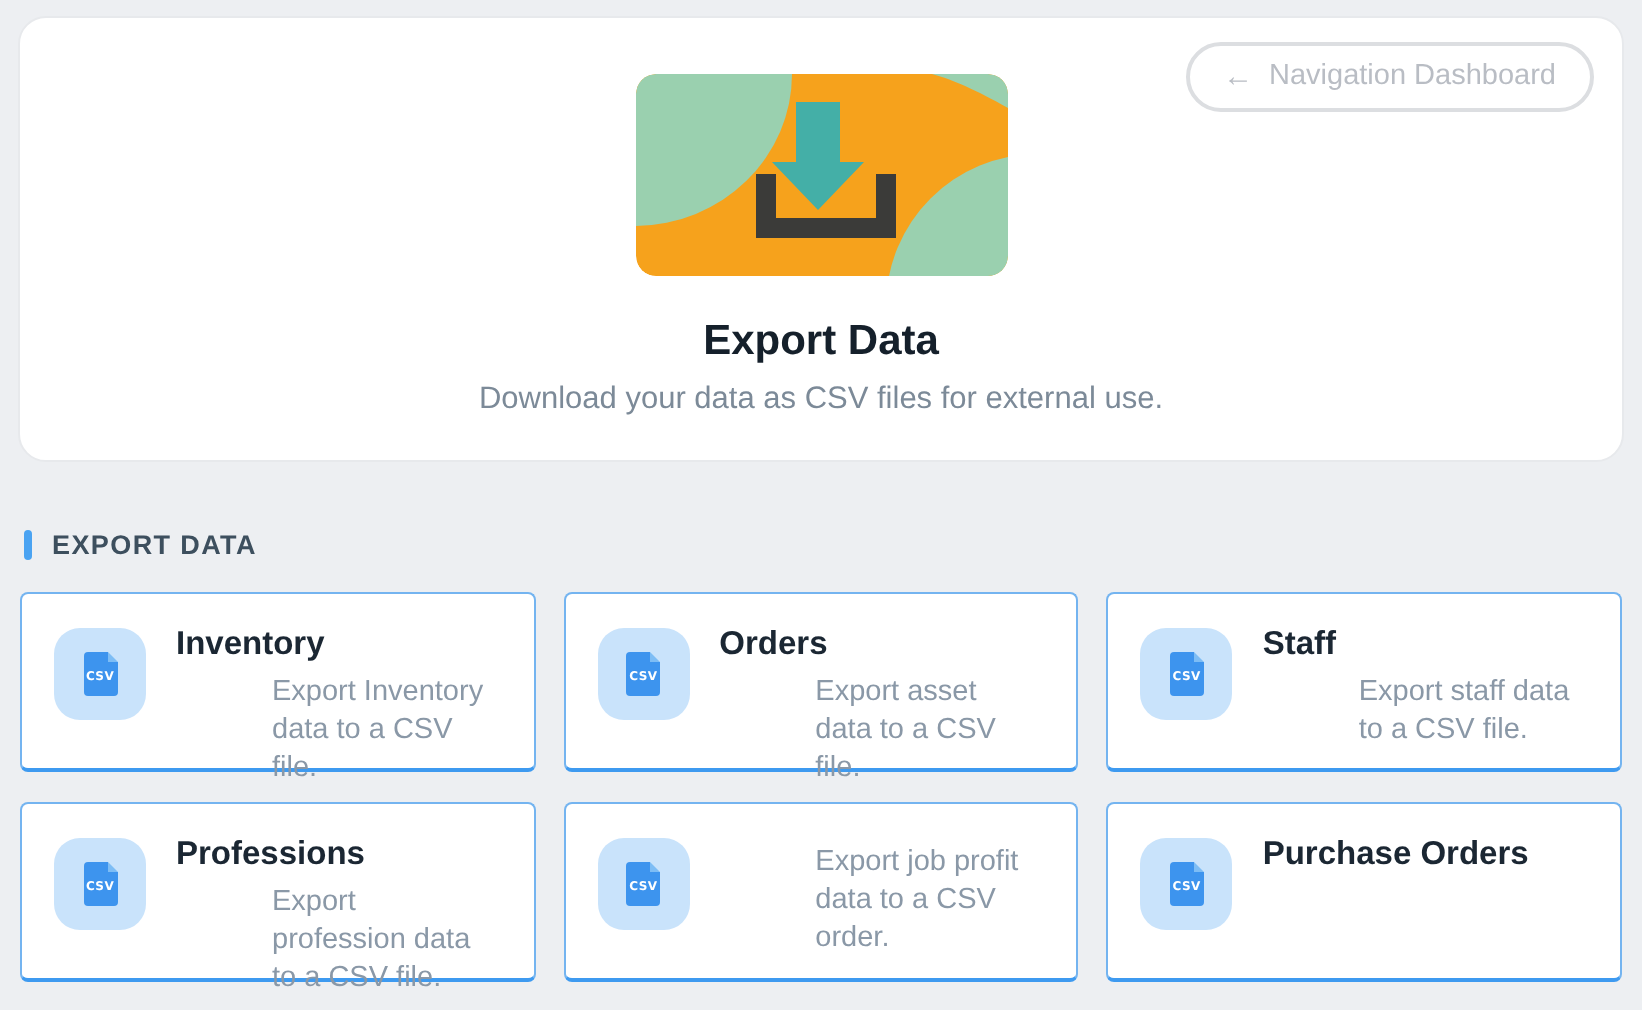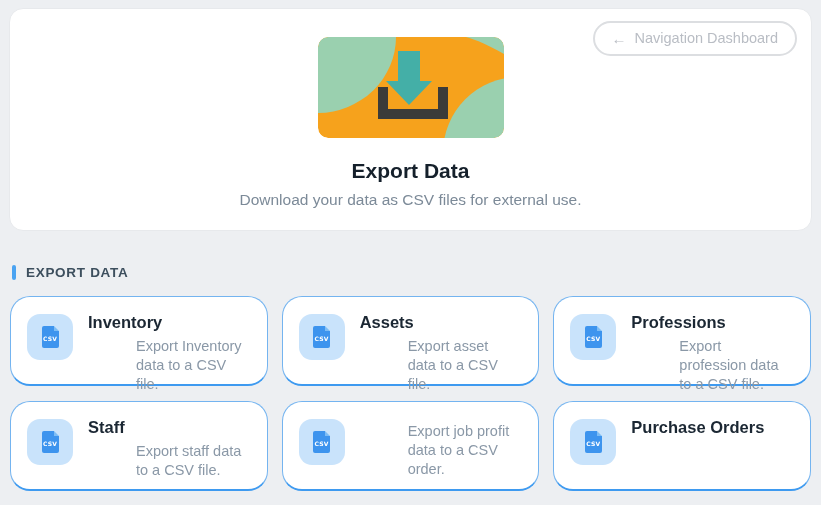--- a/index.html
+++ b/index.html
@@ -88,21 +88,21 @@
   .grid {
     display: grid;
     grid-template-columns: repeat(3, 1fr);
     gap: 15px 14px;
     padding: 16px 10px 0 10px;
   }
   .card {
     background: #ffffff;
     border: 1px solid #74b4f0;
     border-bottom: 2px solid #3e9af0;
-    border-radius: 20px;
+    border-radius: 4px;
     height: 90px;
     padding: 15px 16px;
     display: flex;
     align-items: flex-start;
     gap: 15px;
     cursor: pointer;
   }
   .csv-badge {
     flex: 0 0 auto;
     width: 46px;
@@ -208,22 +208,35 @@
   </div>
 
   <div class="card">
     <div class="csv-badge">
       <div class="csv-doc">
           <span class="fold"></span>
           <span class="csv-text">CSV</span>
         </div>
     </div>
     <div>
-      <div class="card-title">Assets</div>
+      <div class="card-title">Orders</div>
       <div class="card-desc">Export asset data to a CSV file.</div>
+    </div>
+  </div>
+
+  <div class="card">
+    <div class="csv-badge">
+      <div class="csv-doc">
+          <span class="fold"></span>
+          <span class="csv-text">CSV</span>
+        </div>
+    </div>
+    <div>
+      <div class="card-title">Staff</div>
+      <div class="card-desc">Export staff data to a CSV file.</div>
     </div>
   </div>
 
   <div class="card">
     <div class="csv-badge">
       <div class="csv-doc">
           <span class="fold"></span>
           <span class="csv-text">CSV</span>
         </div>
     </div>
@@ -234,33 +247,20 @@
   </div>
 
   <div class="card">
     <div class="csv-badge">
       <div class="csv-doc">
           <span class="fold"></span>
           <span class="csv-text">CSV</span>
         </div>
     </div>
     <div>
-      <div class="card-title">Staff</div>
-      <div class="card-desc">Export staff data to a CSV file.</div>
-    </div>
-  </div>
-
-  <div class="card">
-    <div class="csv-badge">
-      <div class="csv-doc">
-          <span class="fold"></span>
-          <span class="csv-text">CSV</span>
-        </div>
-    </div>
-    <div>
       <div class="card-desc">Export job profit data to a CSV order.</div>
     </div>
   </div>
 
   <div class="card">
     <div class="csv-badge">
       <div class="csv-doc">
           <span class="fold"></span>
           <span class="csv-text">CSV</span>
         </div>

